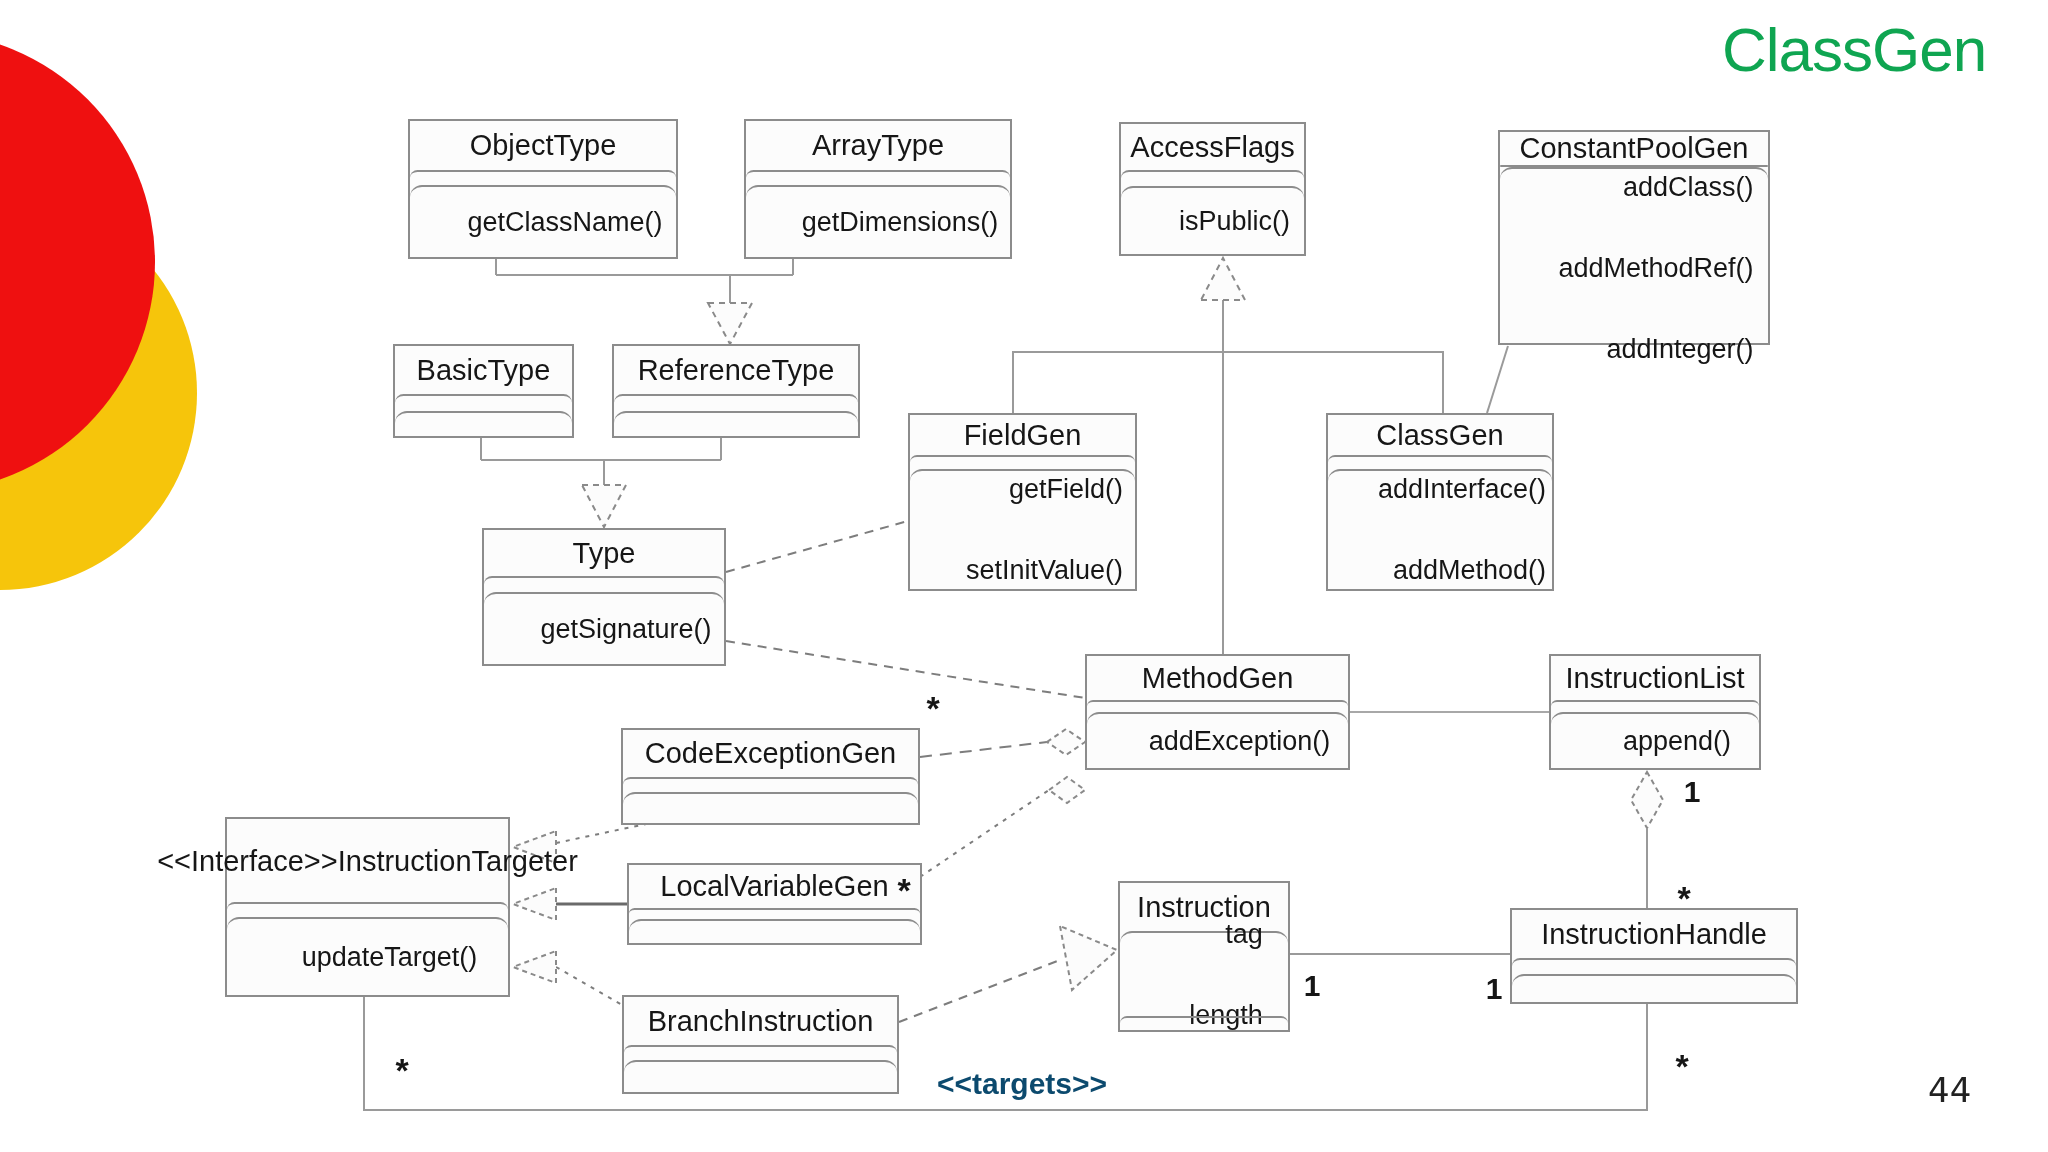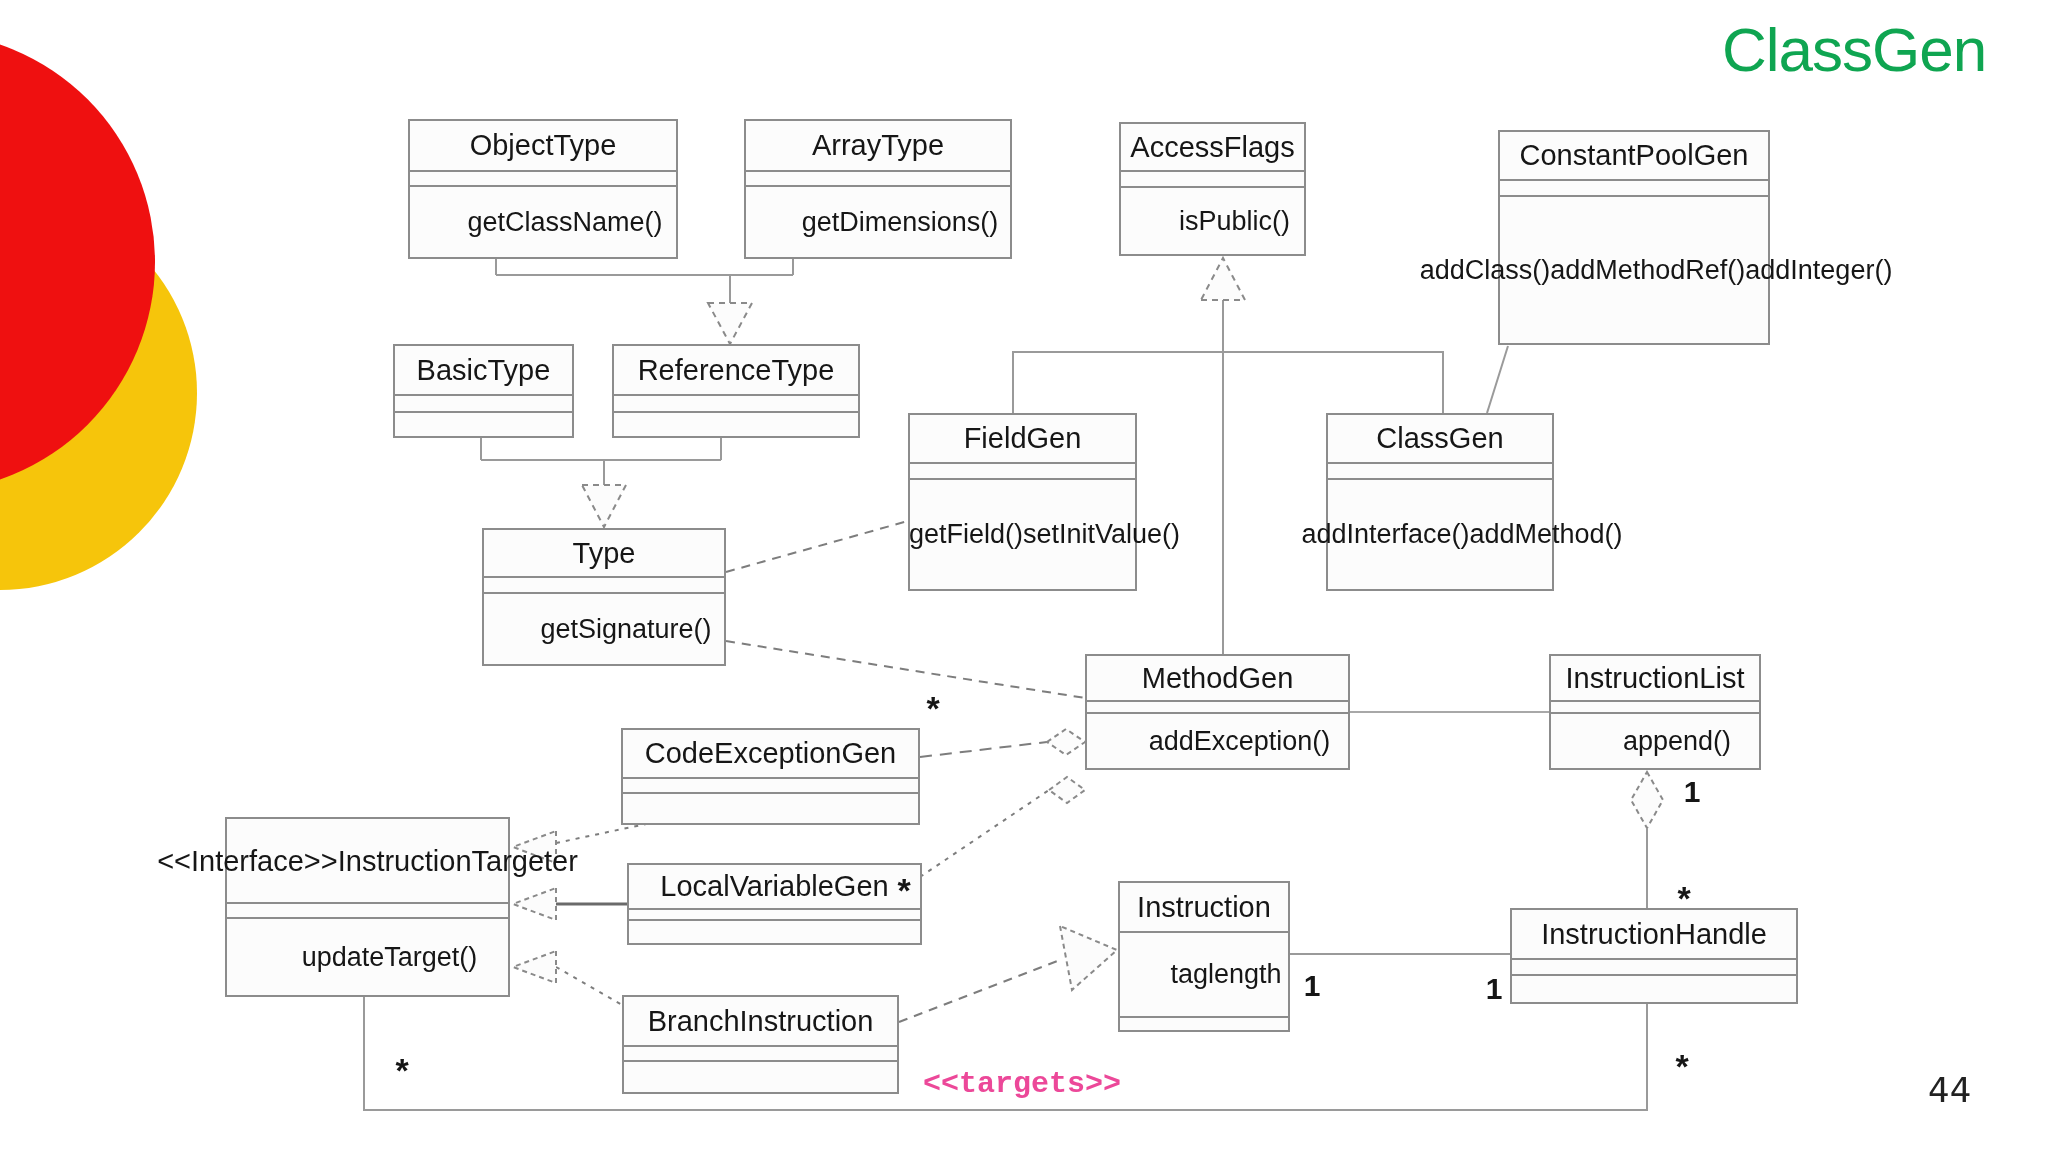--- a/index.html
+++ b/index.html
@@ -10,33 +10,33 @@
   .circle.yellow{left:-197px;top:196px;width:394px;height:394px;background:#F6C50B;z-index:1;}
   .circle.red{left:-305px;top:32px;width:460px;height:460px;background:#EF1010;z-index:2;}
   
   .slide-title{position:absolute;left:1722px;top:14px;width:320px;font-size:62px;color:#0FA551;
                z-index:6;letter-spacing:-1px;}
   
   svg.wires{position:absolute;left:0;top:0;z-index:3;}
   
   .box{position:absolute;background:#fcfcfc;border:2px solid #8c8c8c;box-sizing:border-box;z-index:5;
        display:flex;flex-direction:column;color:#161616;}
-  .row{box-sizing:border-box;display:flex;align-items:center;justify-content:center;}
+  .row{box-sizing:border-box;display:flex;align-items:center;justify-content:center;border-radius:12px;}
   .row + .row{border-top:2px solid #8c8c8c;padding-left:44px;}
   .row.fill{flex:1;}
   .title{font-size:29px;}
   .title.two-line{flex-direction:row;line-height:36px;}
   .members{font-size:27px;line-height:37px;}
-  .stack{display:flex;flex-direction:row;align-items:flex-end;text-align:left;}
+  .stack{display:flex;flex-direction:column;align-items:flex-end;text-align:left;gap:44px;}
   
   .mlabel{position:absolute;transform:translate(-50%,-50%);font-weight:bold;font-size:30px;
           color:#161616;z-index:6;}
   .mlabel.star{font-size:34px;}
   .targets-label{position:absolute;transform:translate(-50%,-50%);font-weight:bold;font-size:30px;
-                 color:#ec4899;z-index:6;font-family:Liberation Mono, monospace;}
+                 color:#0c4a6e;z-index:6;}
   
   .manual-link{position:absolute;left:36px;top:1058px;font-family:"DejaVu Sans",sans-serif;
                font-size:42px;color:#161616;z-index:6;}
   .manual-link a{color:#EE1100;text-decoration:underline;cursor:pointer;}
   .page-number{position:absolute;left:1928px;top:1070px;font-family:"DejaVu Sans",sans-serif;
                font-size:34px;color:#222222;z-index:6;text-align:right;}
 </style>
 </head>
 <body>
 

